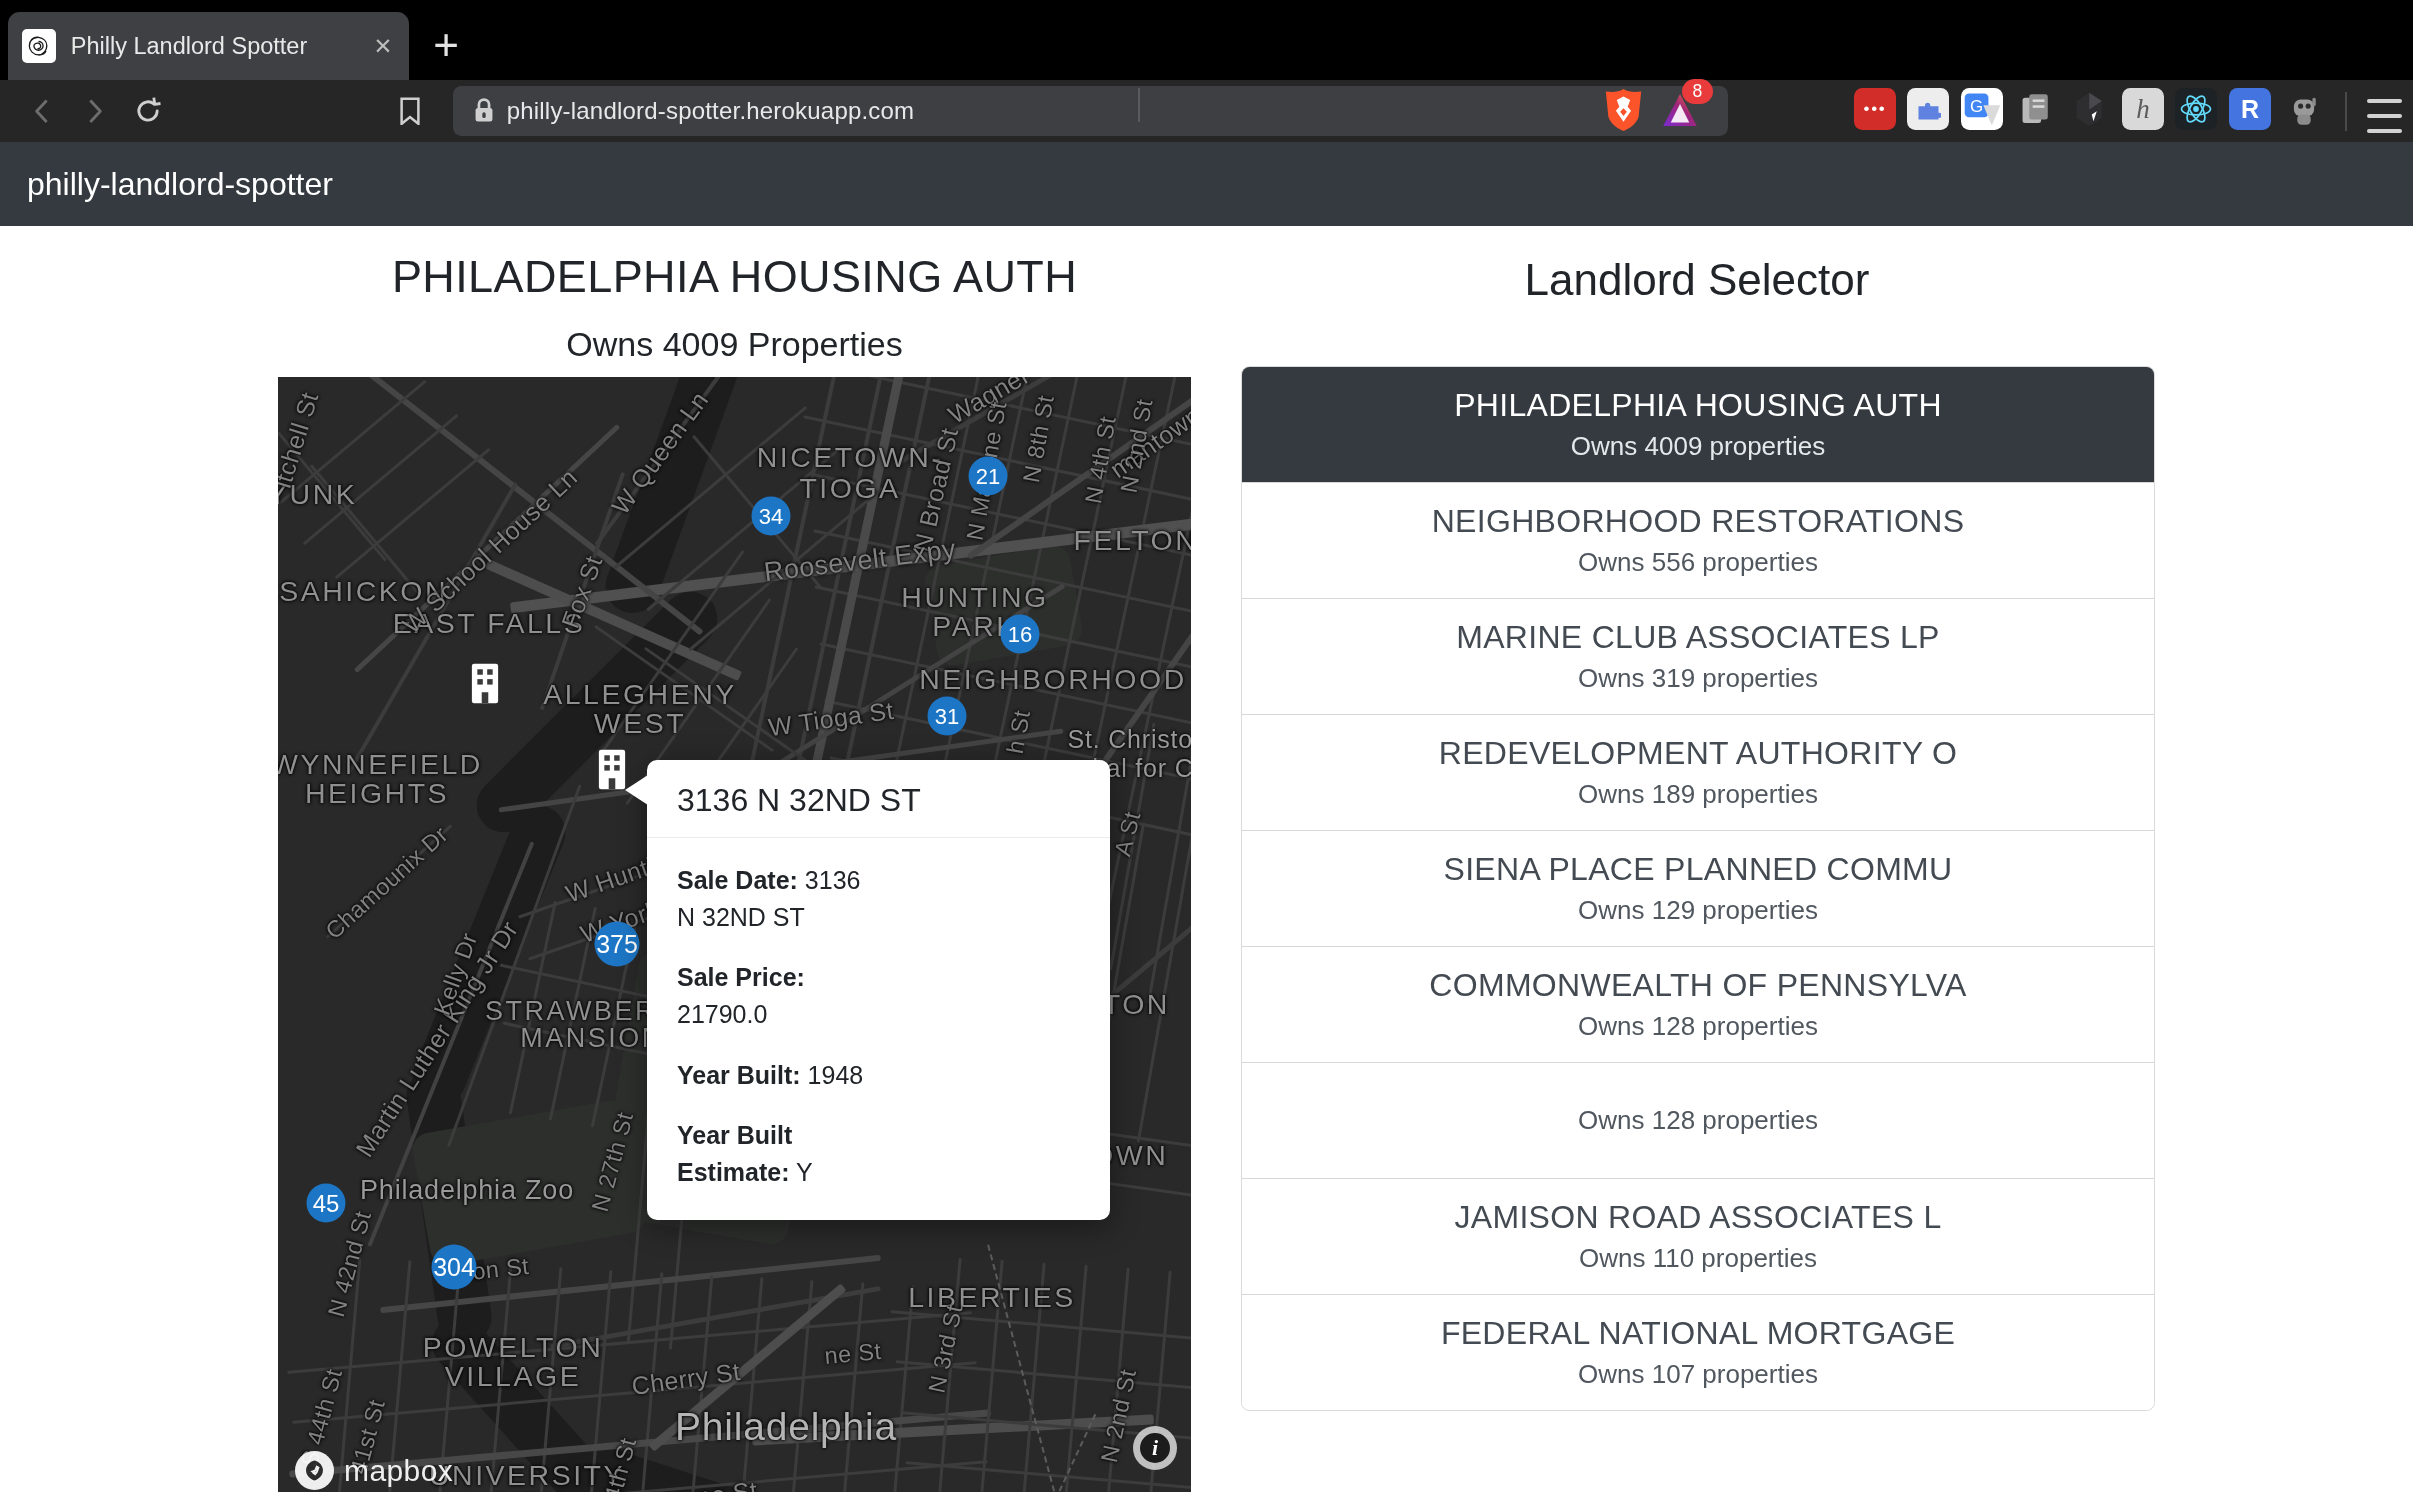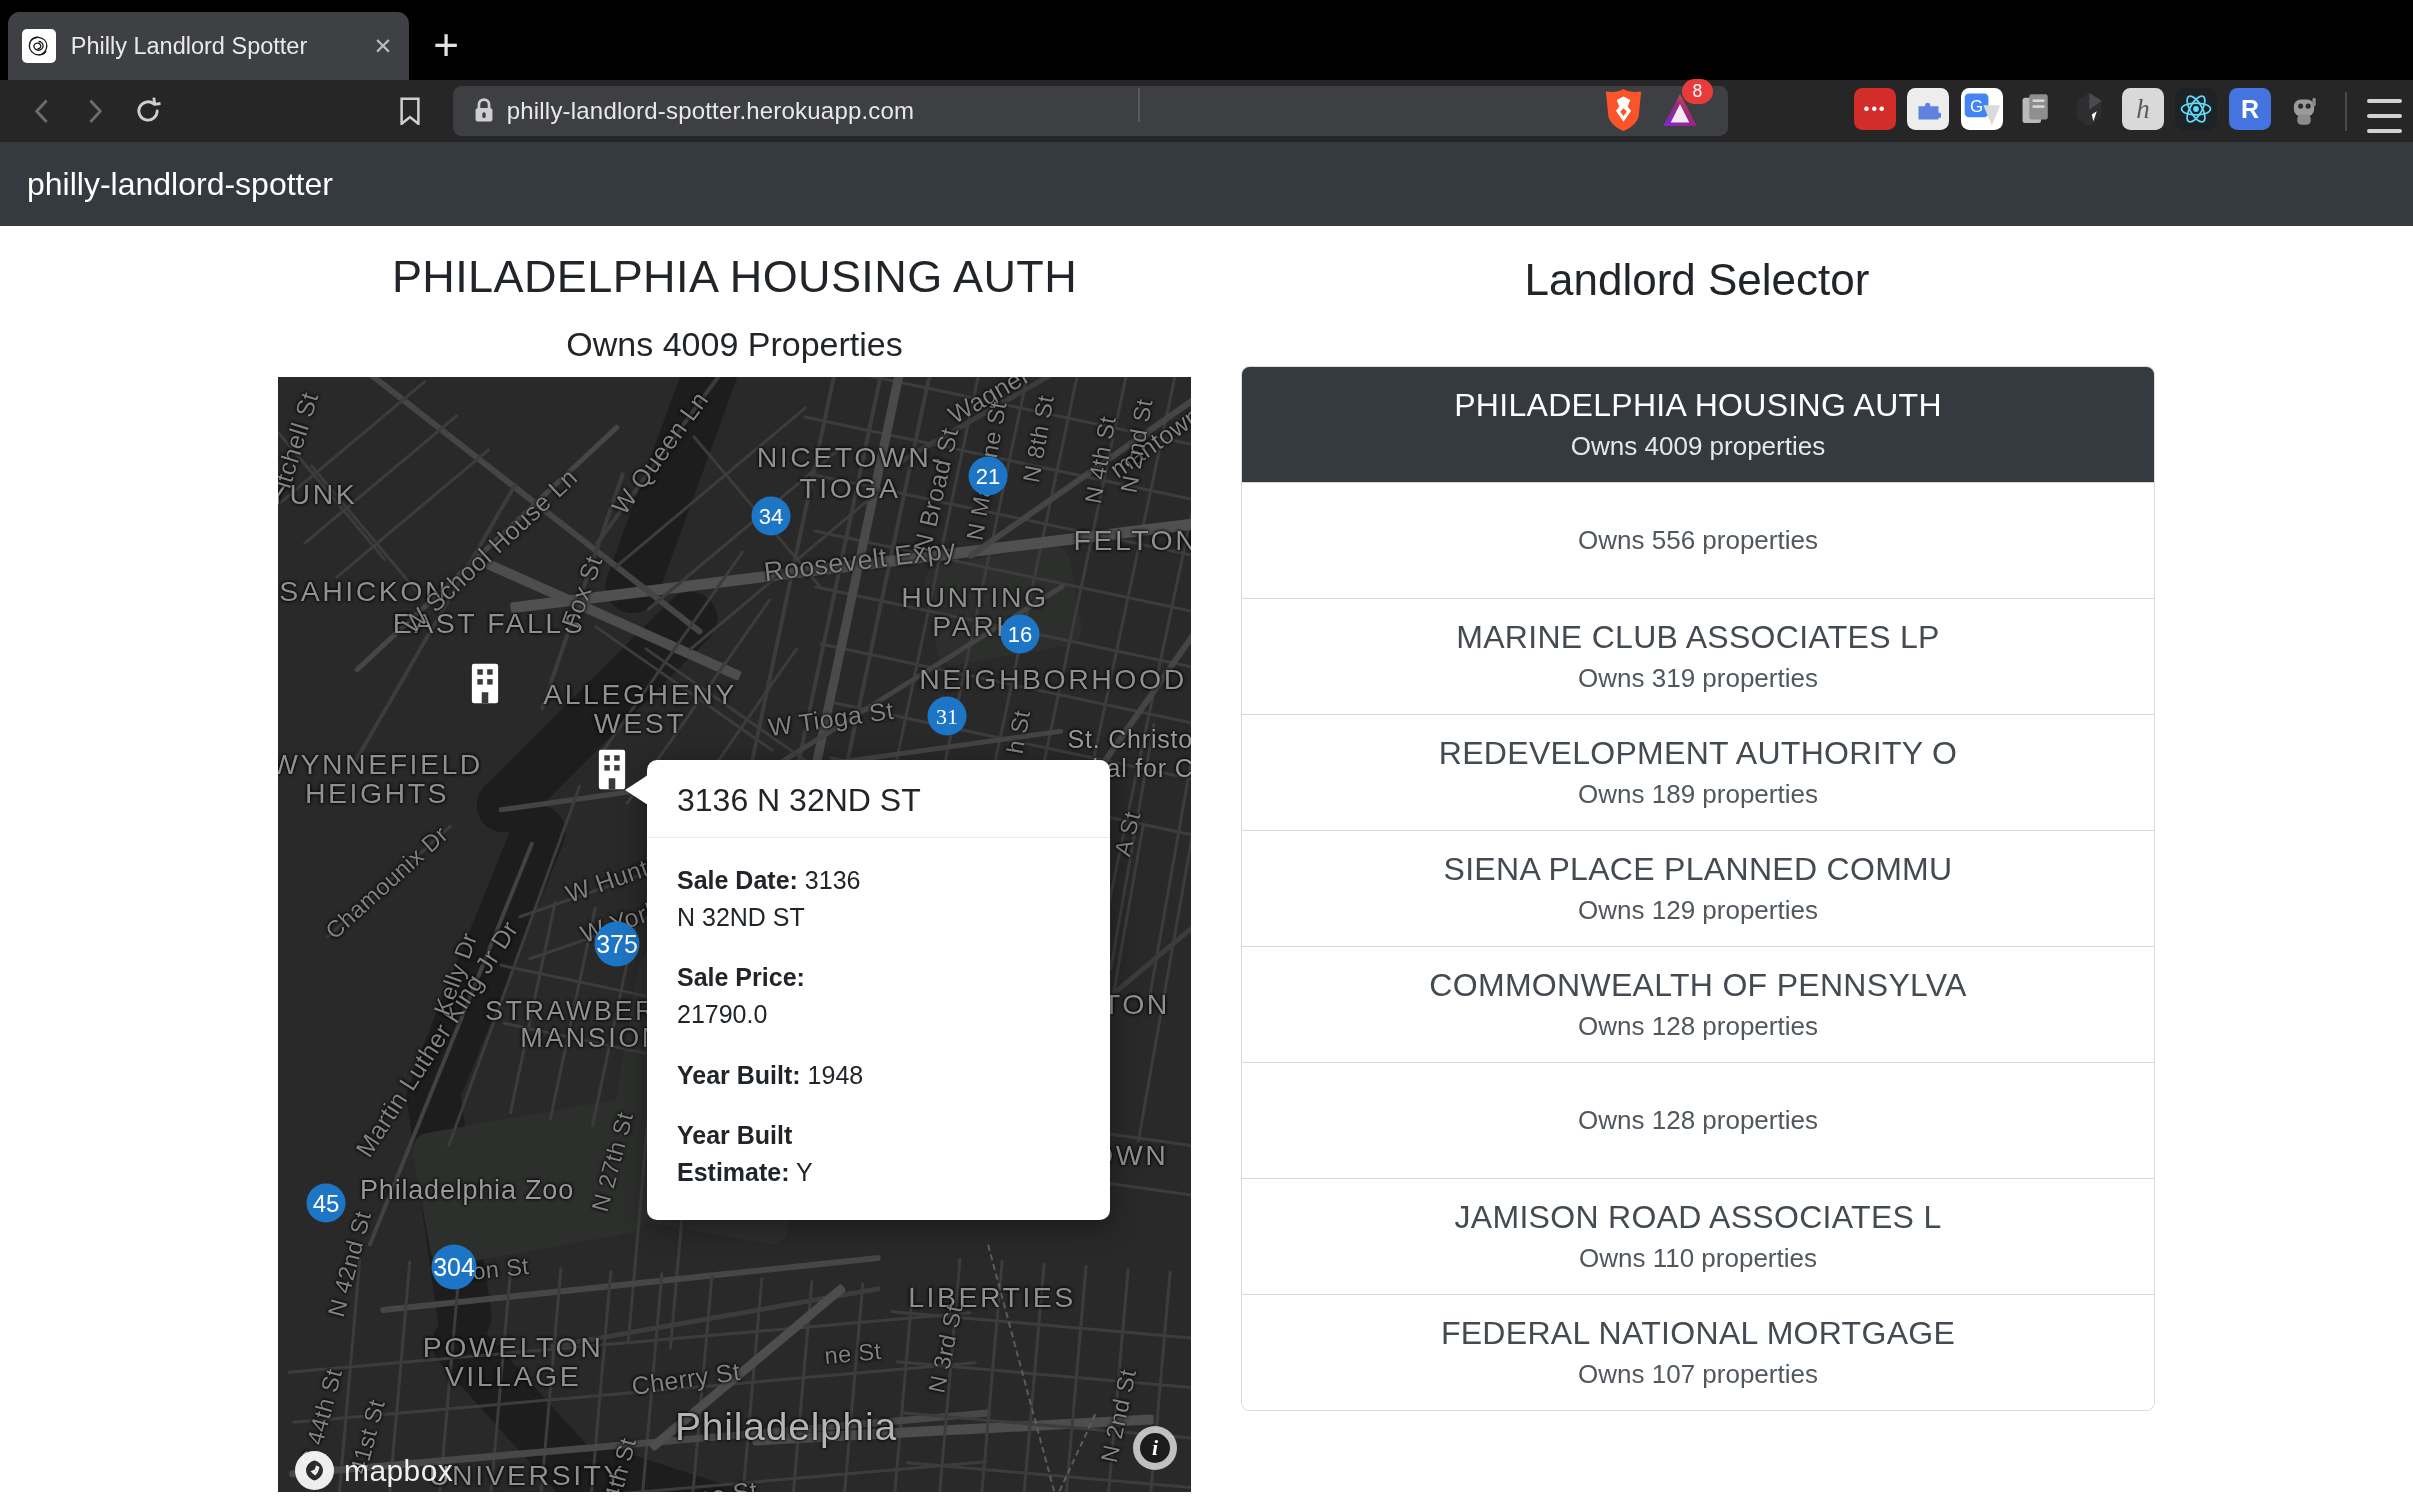--- a/index.html
+++ b/index.html
@@ -440,33 +440,34 @@
           <rect x="9" y="6" width="5" height="5"></rect>
           <rect x="18" y="6" width="5" height="5"></rect>
           <rect x="9" y="15" width="5" height="5"></rect>
           <rect x="18" y="15" width="5" height="5"></rect>
           <rect x="13" y="27" width="6" height="10"></rect>
         </g>
       </svg></div>
     <div class="cluster" style="left: 493px; top: 139px; width: 39px; height: 39px; background: rgb(29, 118, 197); font-size: 22px;">34</div>
     <div class="cluster" style="left: 710px; top: 99px; width: 39px; height: 39px; background: rgb(29, 118, 197); font-size: 22px;">21</div>
     <div class="cluster" style="left: 742px; top: 257px; width: 39px; height: 39px; background: rgb(29, 118, 197); font-size: 22px;">16</div>
-    <div class="cluster" style="left: 669px; top: 339px; width: 39px; height: 39px; background: rgb(29, 118, 197); font-size: 22px; font-family: Liberation Serif, serif;">31</div>
+    <div class="cluster" style="left: 669px; top: 339px; width: 39px; height: 39px; background: rgb(29, 118, 197); font-size: 22px;">31</div>
     <div class="cluster" style="left: 339px; top: 567px; width: 45px; height: 45px; background: rgb(29, 118, 197); font-size: 25px;">375</div>
     <div class="cluster" style="left: 48px; top: 826px; width: 39px; height: 39px; background: rgb(29, 118, 197); font-size: 24px;">45</div>
     <div class="cluster" style="left: 164px; top: 890px; width: 45px; height: 45px; background: rgb(29, 118, 197); font-size: 25px; margin-left: 12px;">304</div>
   </div>
 
 <div class="rtitle">Landlord Selector</div>
 <div class="ll-list" id="llList">
     <div class="ll-item sel">
       <div class="ll-name">PHILADELPHIA HOUSING AUTH</div>
       <div class="ll-count">Owns 4009 properties</div>
     </div>
     <div class="ll-item">
+      <div class="ll-name">NEIGHBORHOOD RESTORATIONS</div>
       <div class="ll-count">Owns 556 properties</div>
     </div>
     <div class="ll-item">
       <div class="ll-name">MARINE CLUB ASSOCIATES LP</div>
       <div class="ll-count">Owns 319 properties</div>
     </div>
     <div class="ll-item">
       <div class="ll-name">REDEVELOPMENT AUTHORITY O</div>
       <div class="ll-count">Owns 189 properties</div>
     </div>

